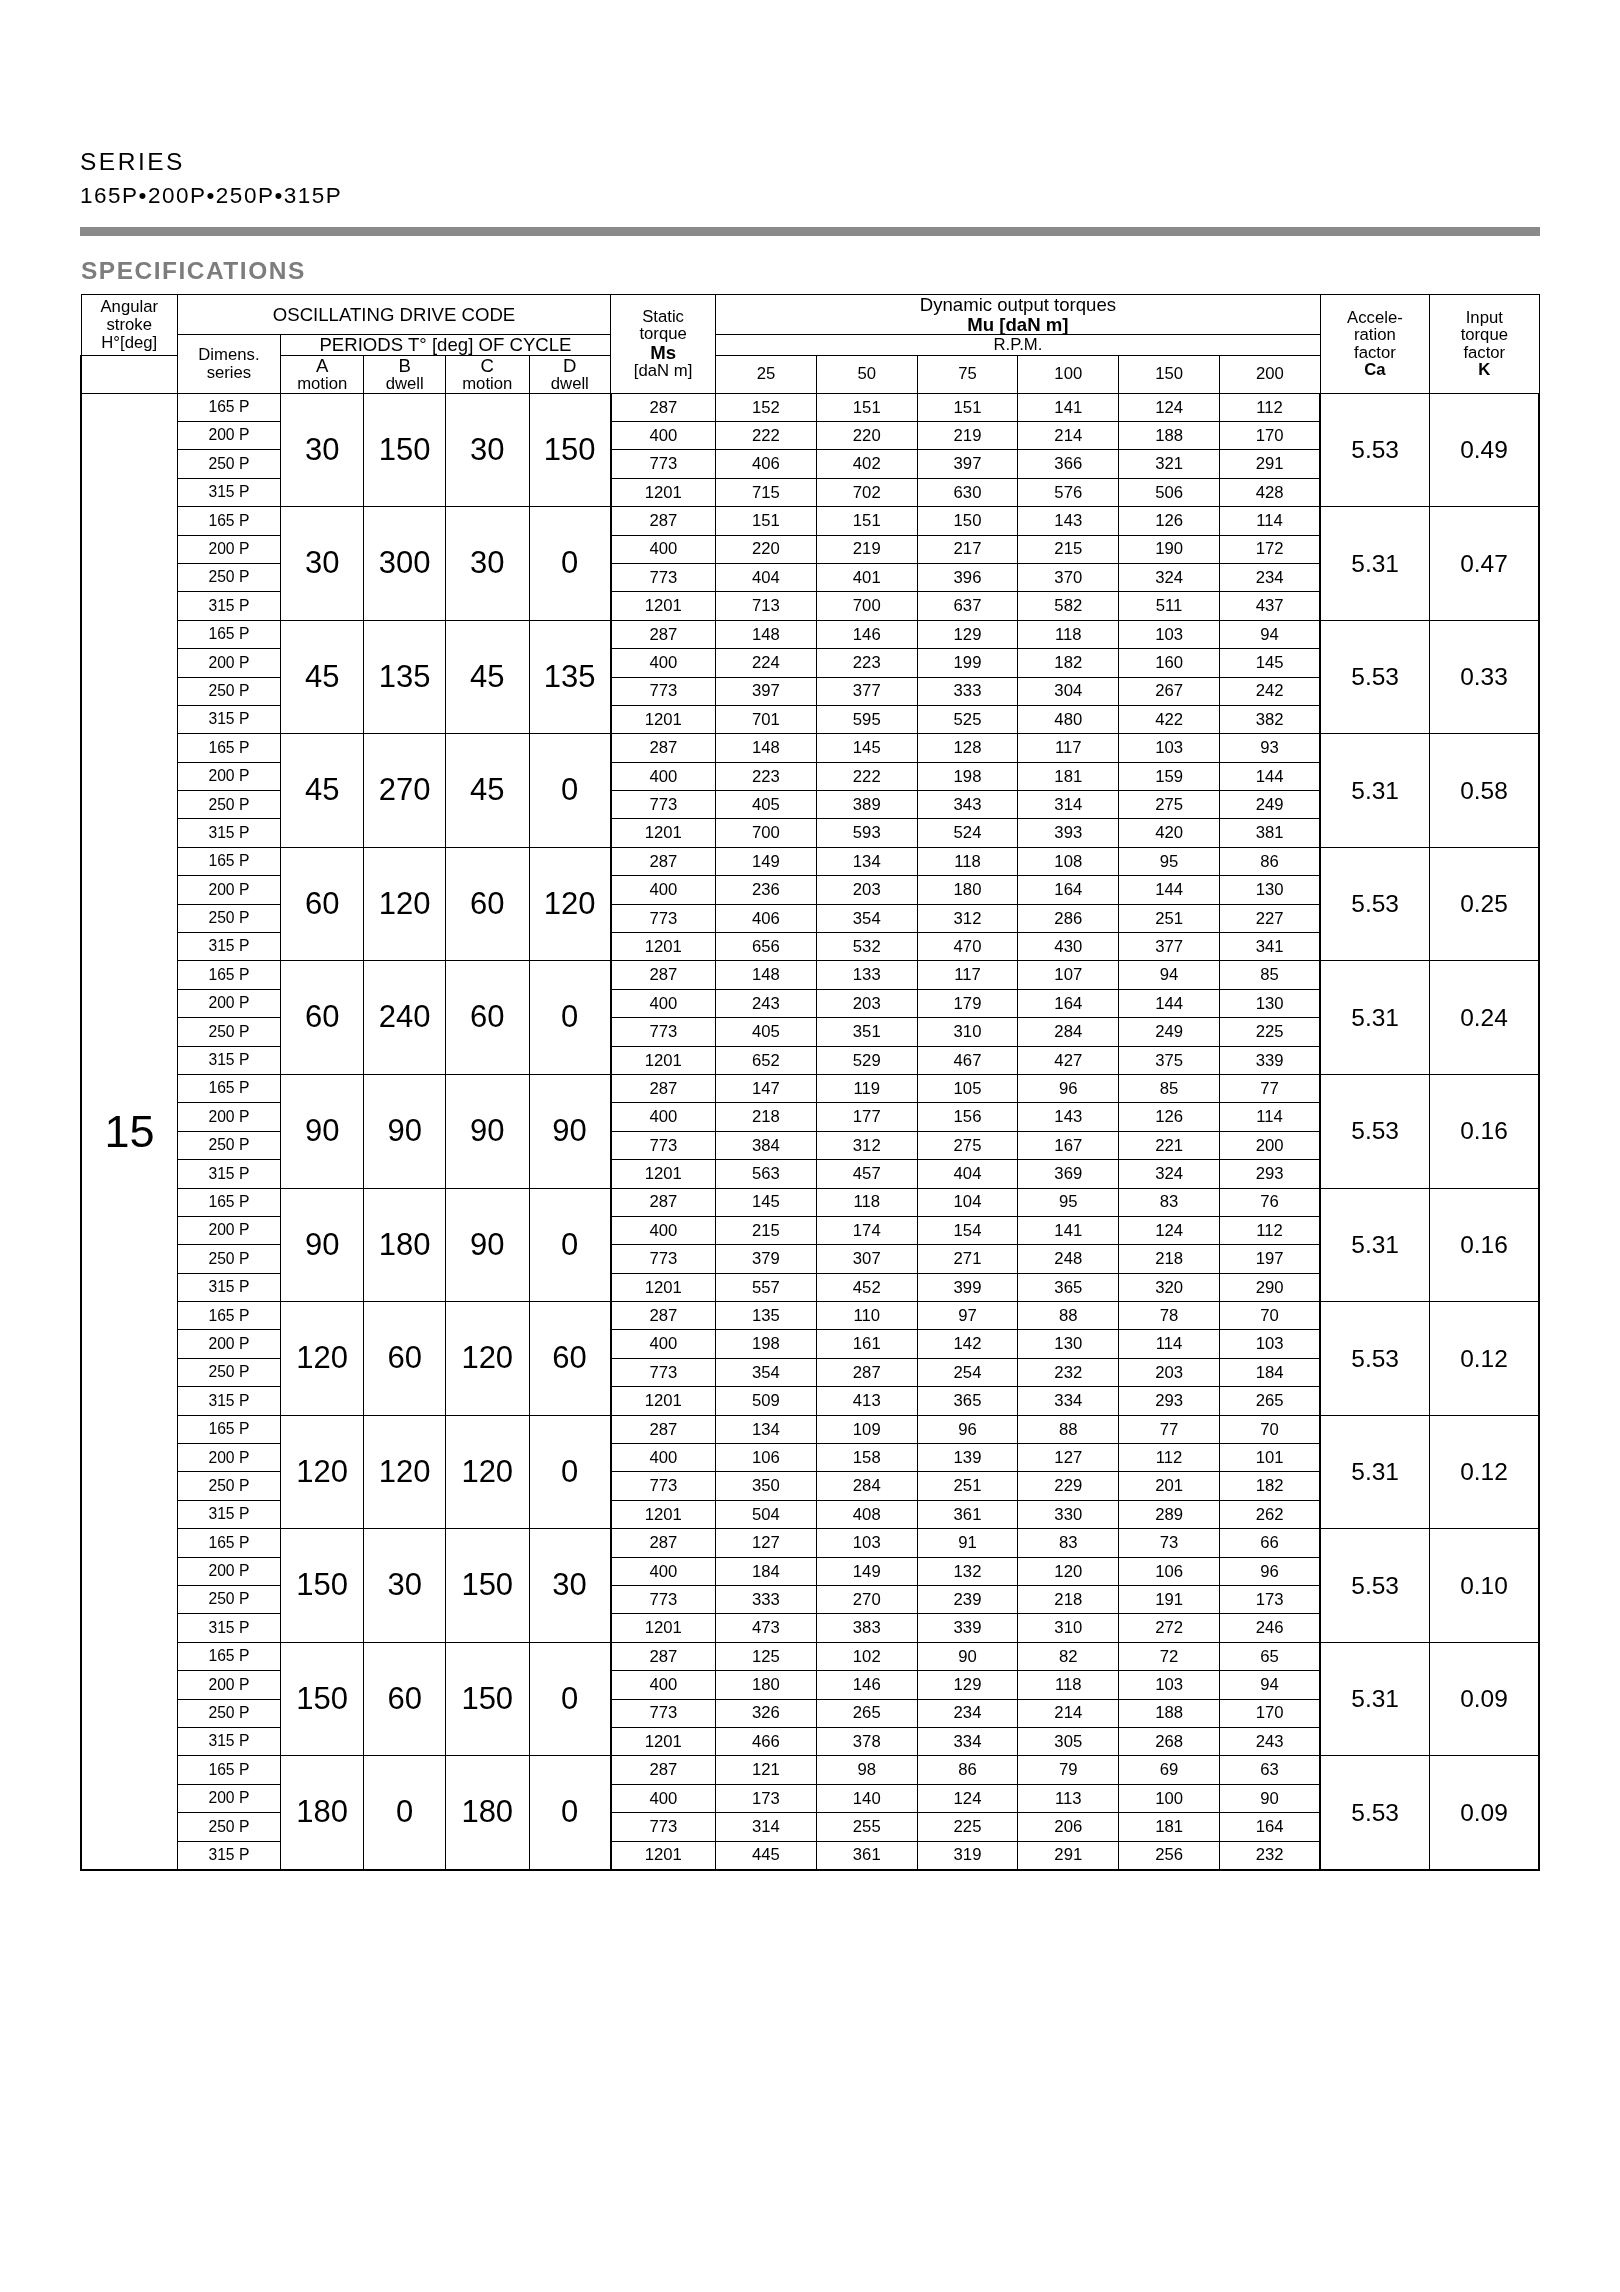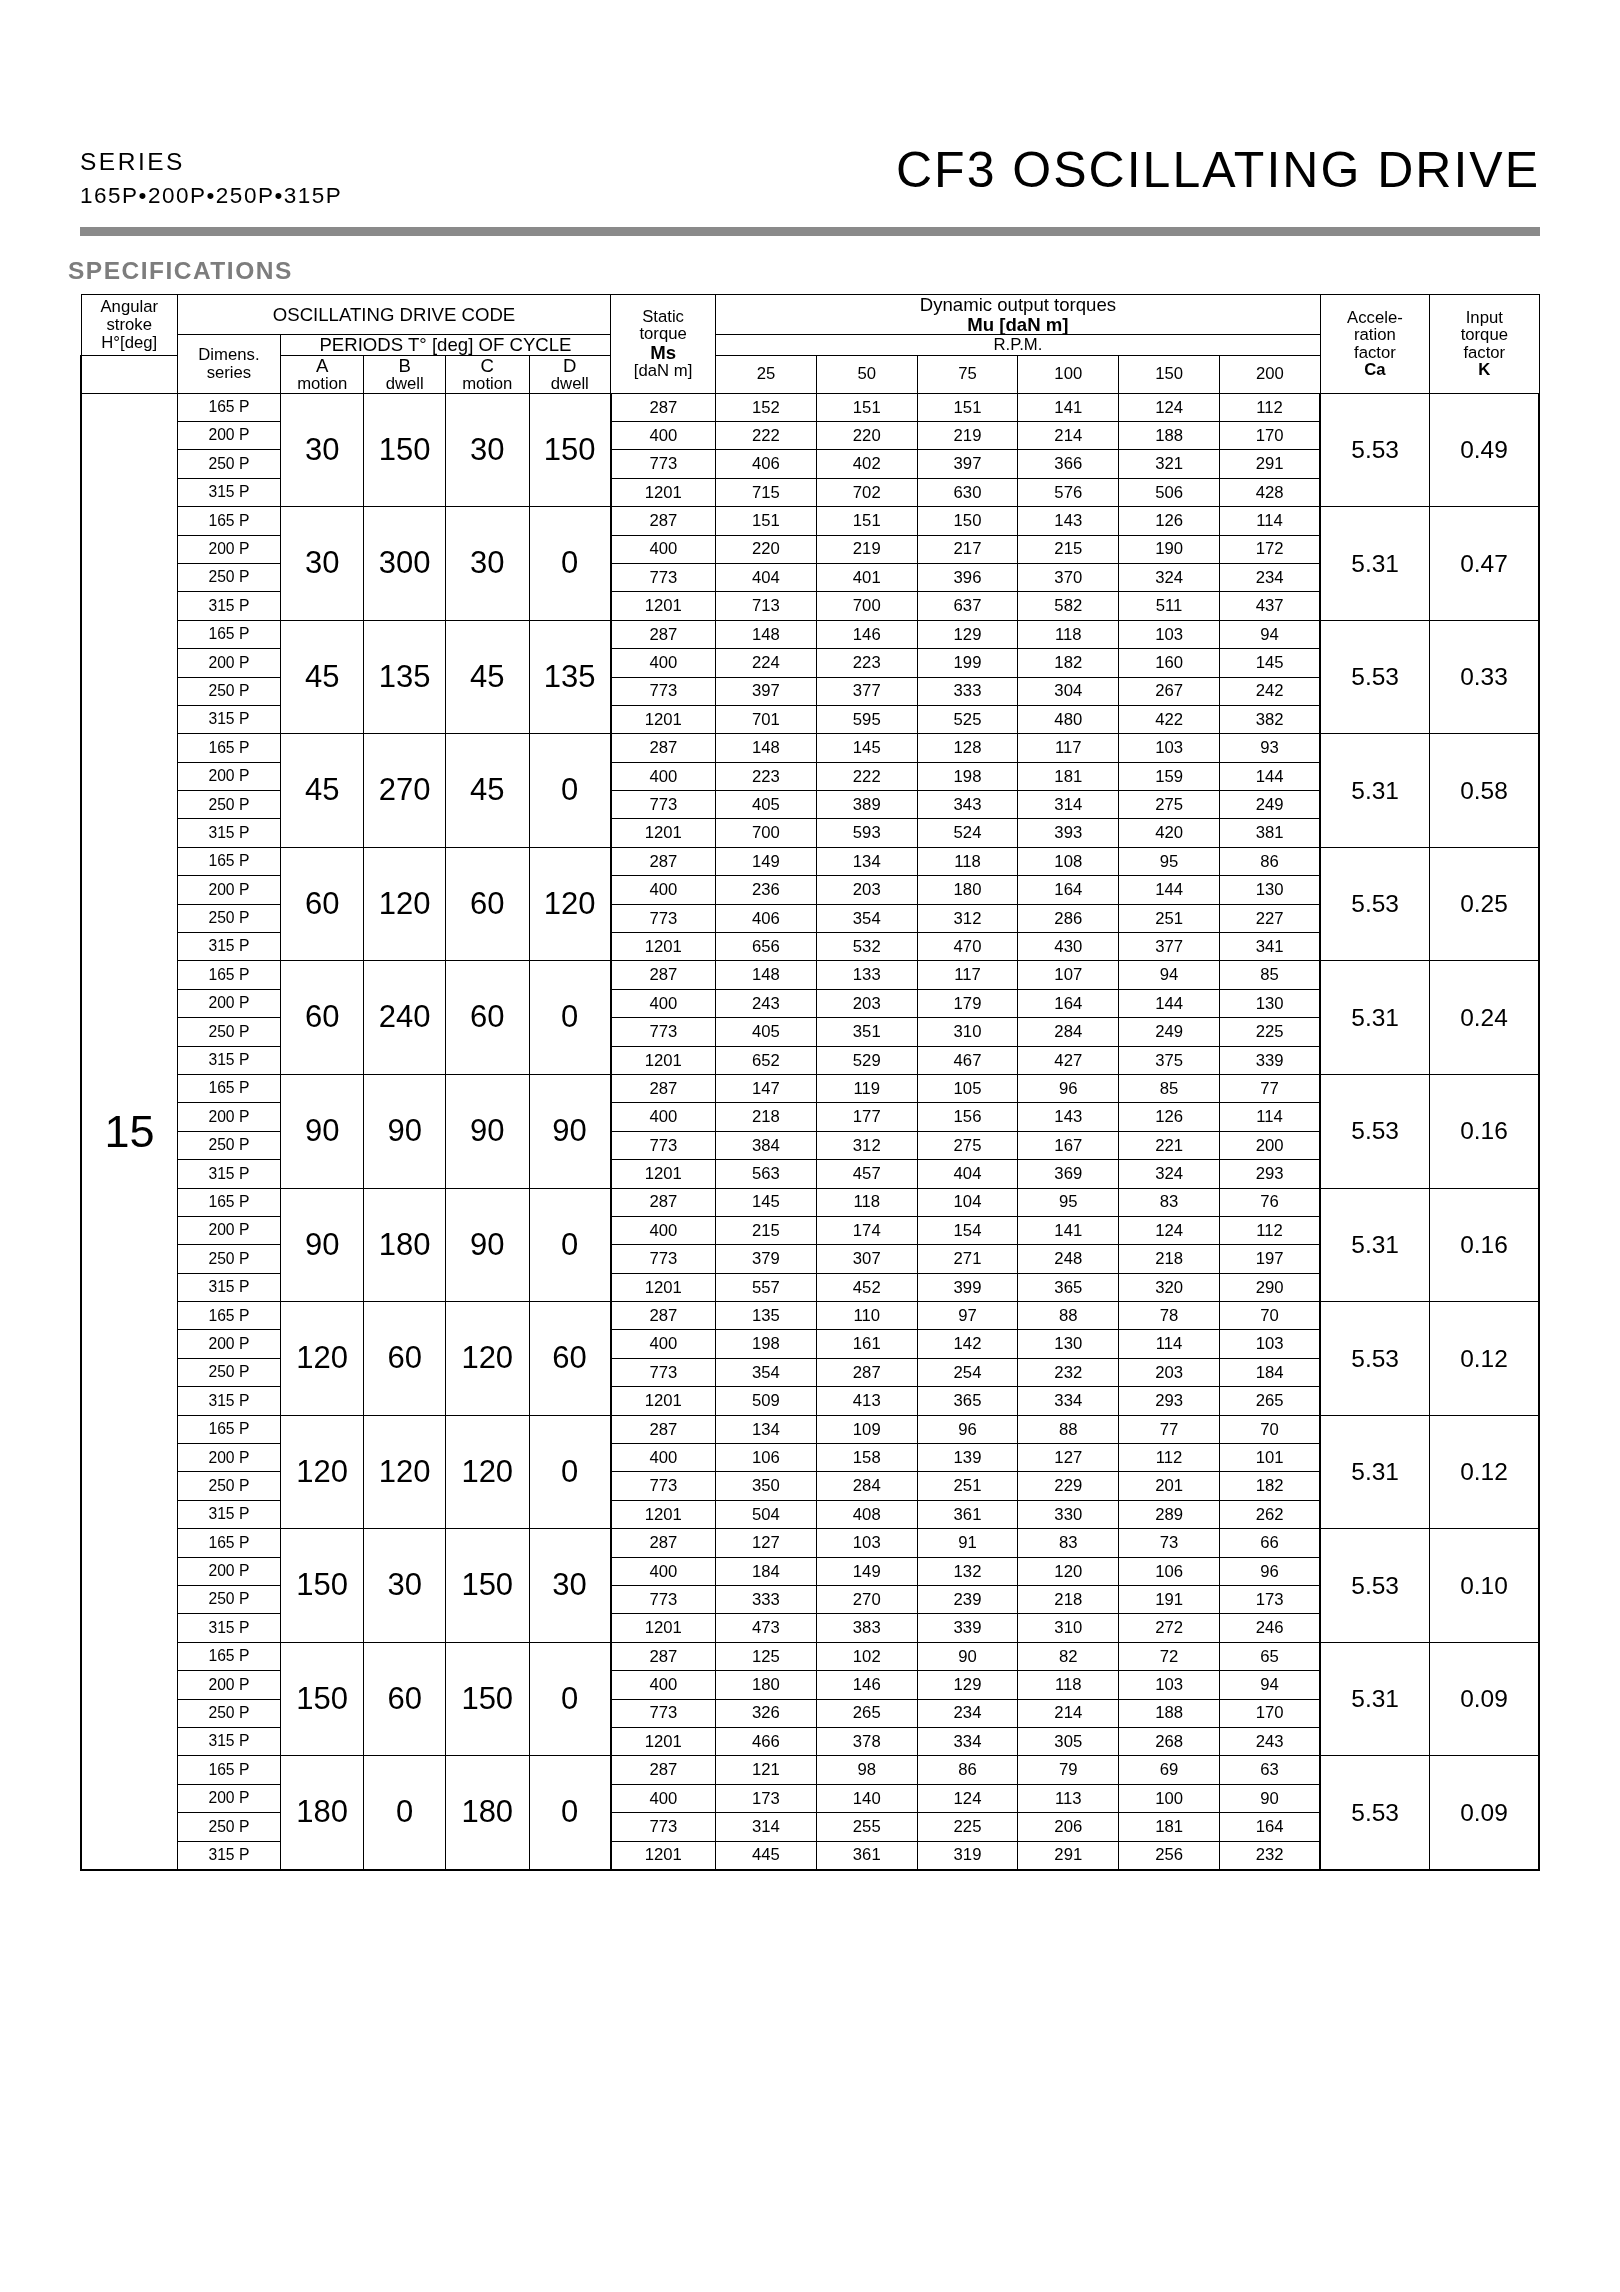--- a/index.html
+++ b/index.html
@@ -59,21 +59,21 @@
     left: 80px;
     top: 227px;
     width: 1460px;
     height: 8.8px;
     background: #8a8a8a;
   }
 
   
   .section-title {
     position: absolute;
-    left: 68px;
+    left: 81px;
     top: 257px;
     font-size: 24.5px;
     font-weight: bold;
     letter-spacing: 1.5px;
     color: #7d7d7d;
   }
 
   
   .table-wrap {
     position: absolute;
@@ -186,21 +186,20 @@
 </head>
 <body>
 
 <div class="page">
 
   <div class="header">
     <div class="series-block">
       <div class="series-word">SERIES</div>
       <div class="series-models">165P•200P•250P•315P</div>
     </div>
-    <div class="main-title">CF3 OSCILLATING DRIVE</div>
   </div>
   <div class="header-rule"></div>
 
   <div class="section-title">SPECIFICATIONS</div>
 
   <div class="table-wrap">
     <table class="spec">
       <colgroup>
         <col style="width:90px">
         <col style="width:96px">

